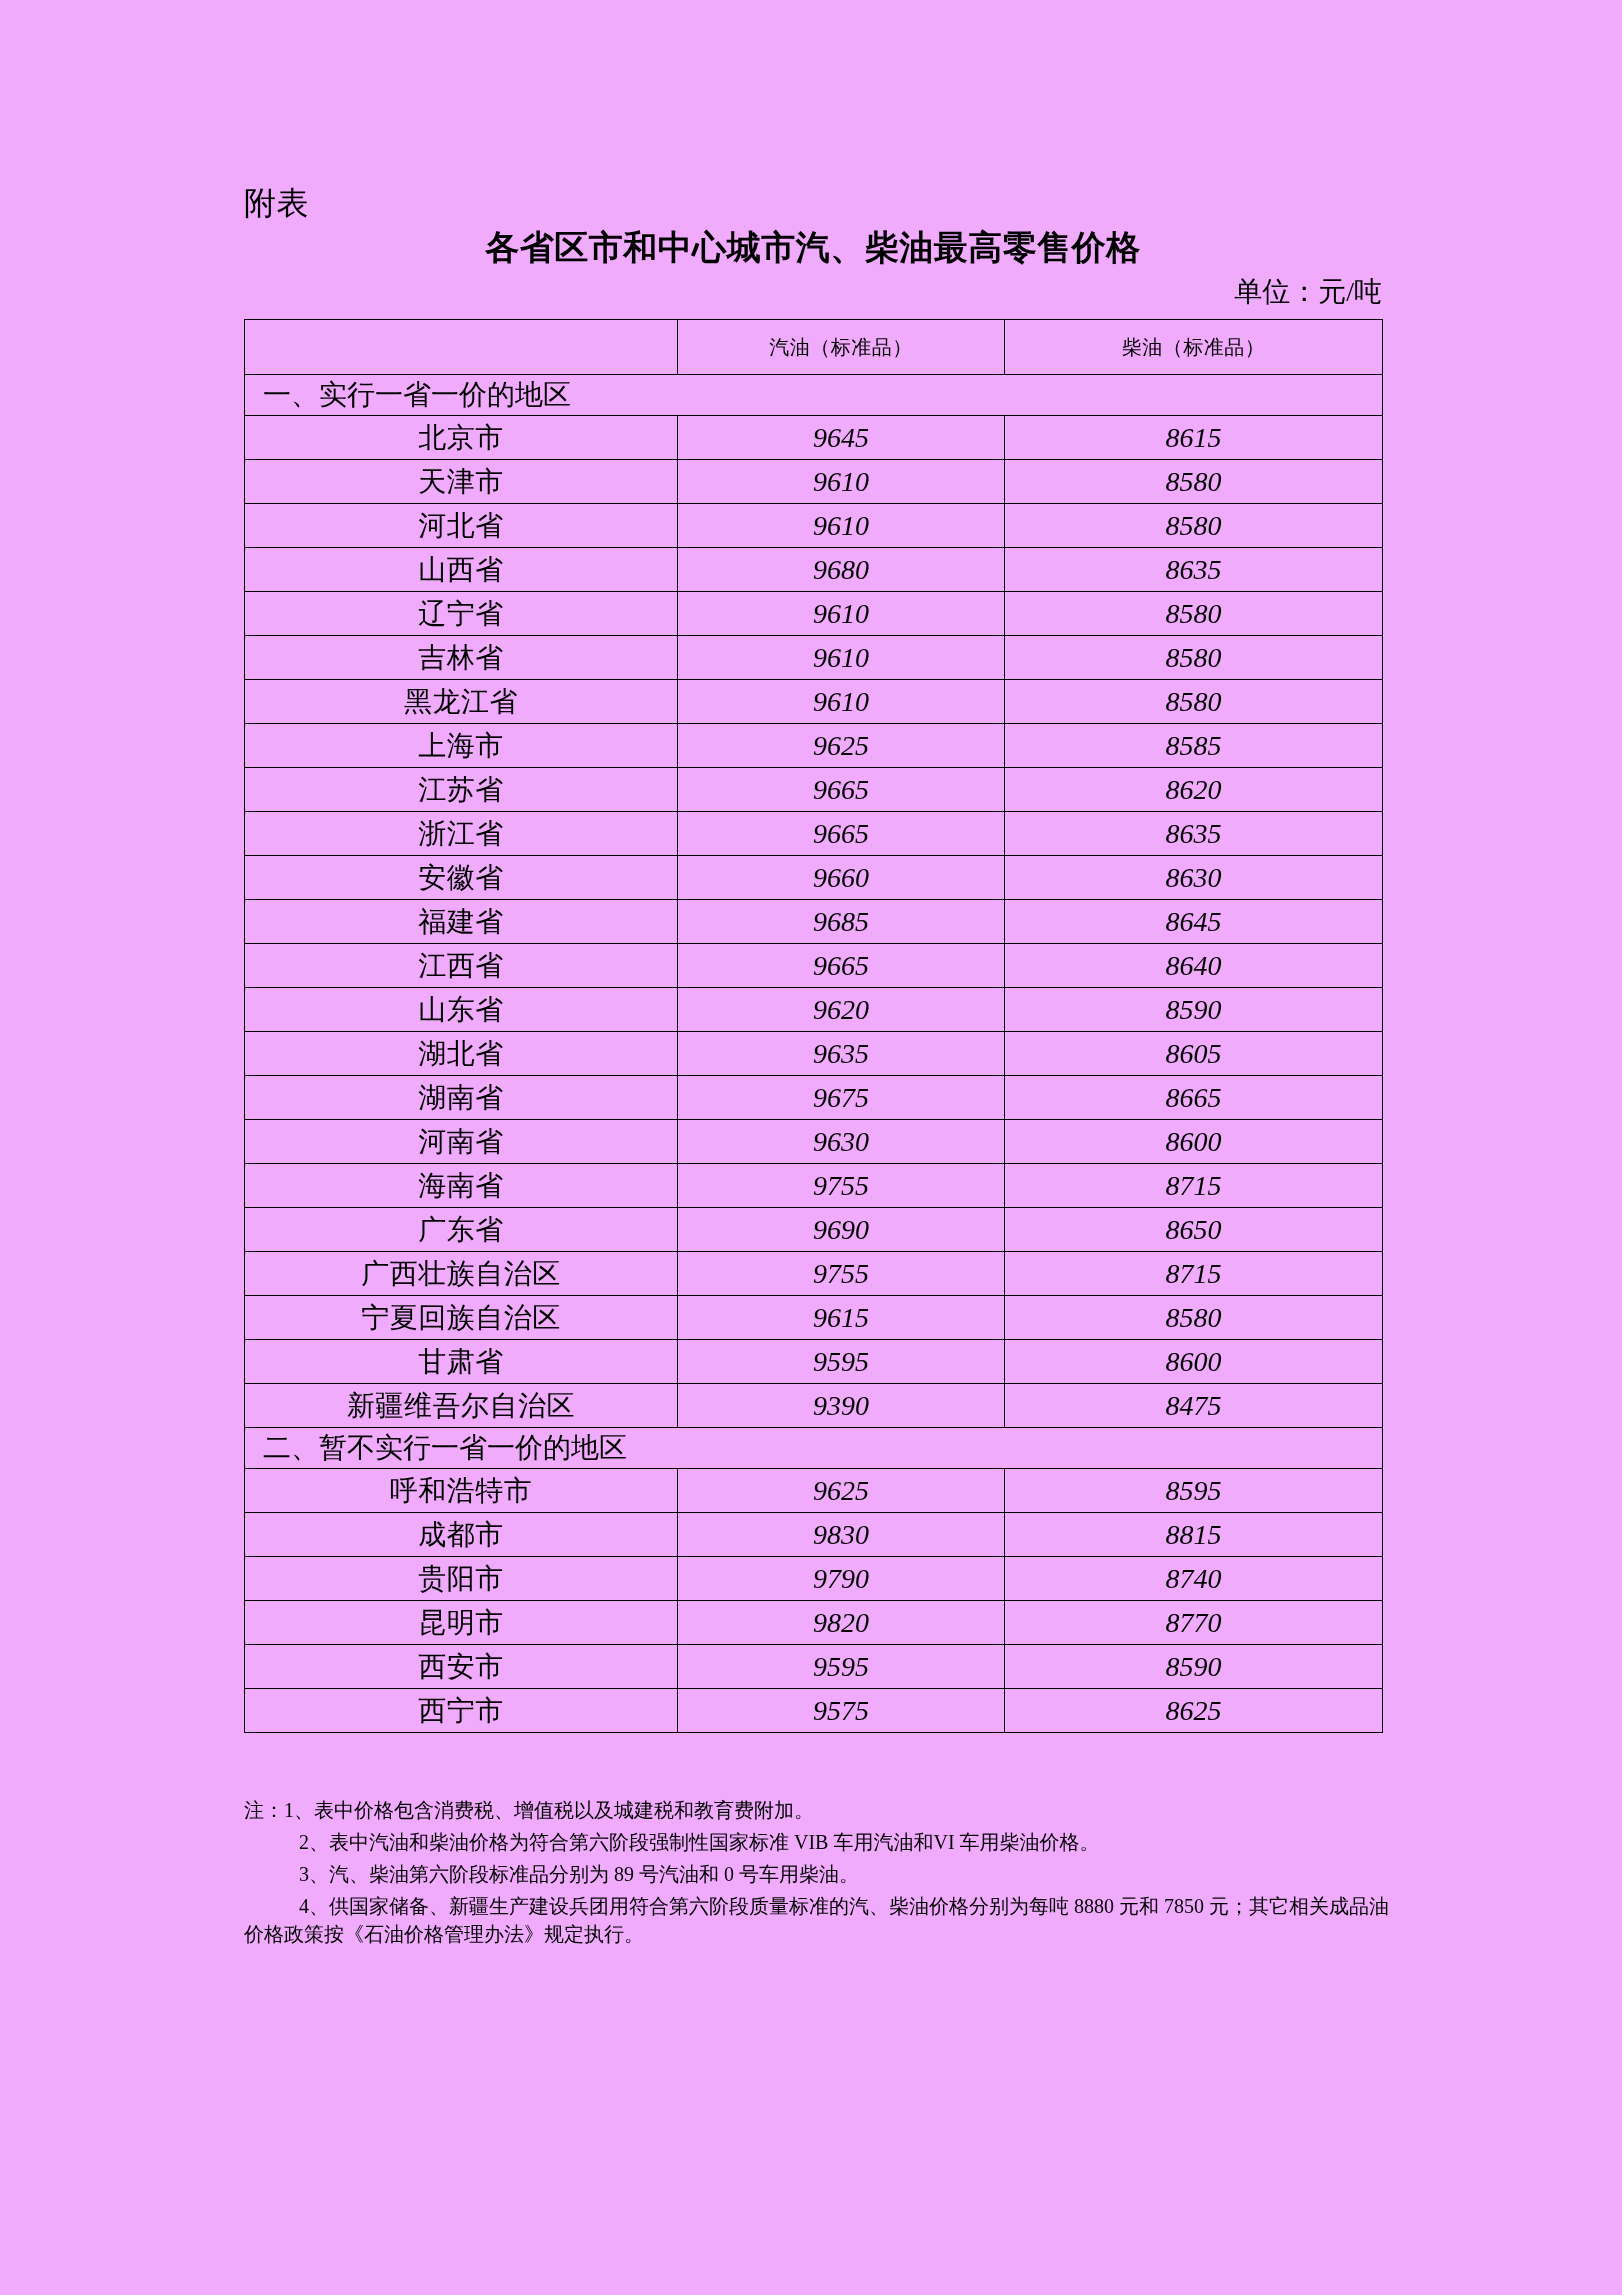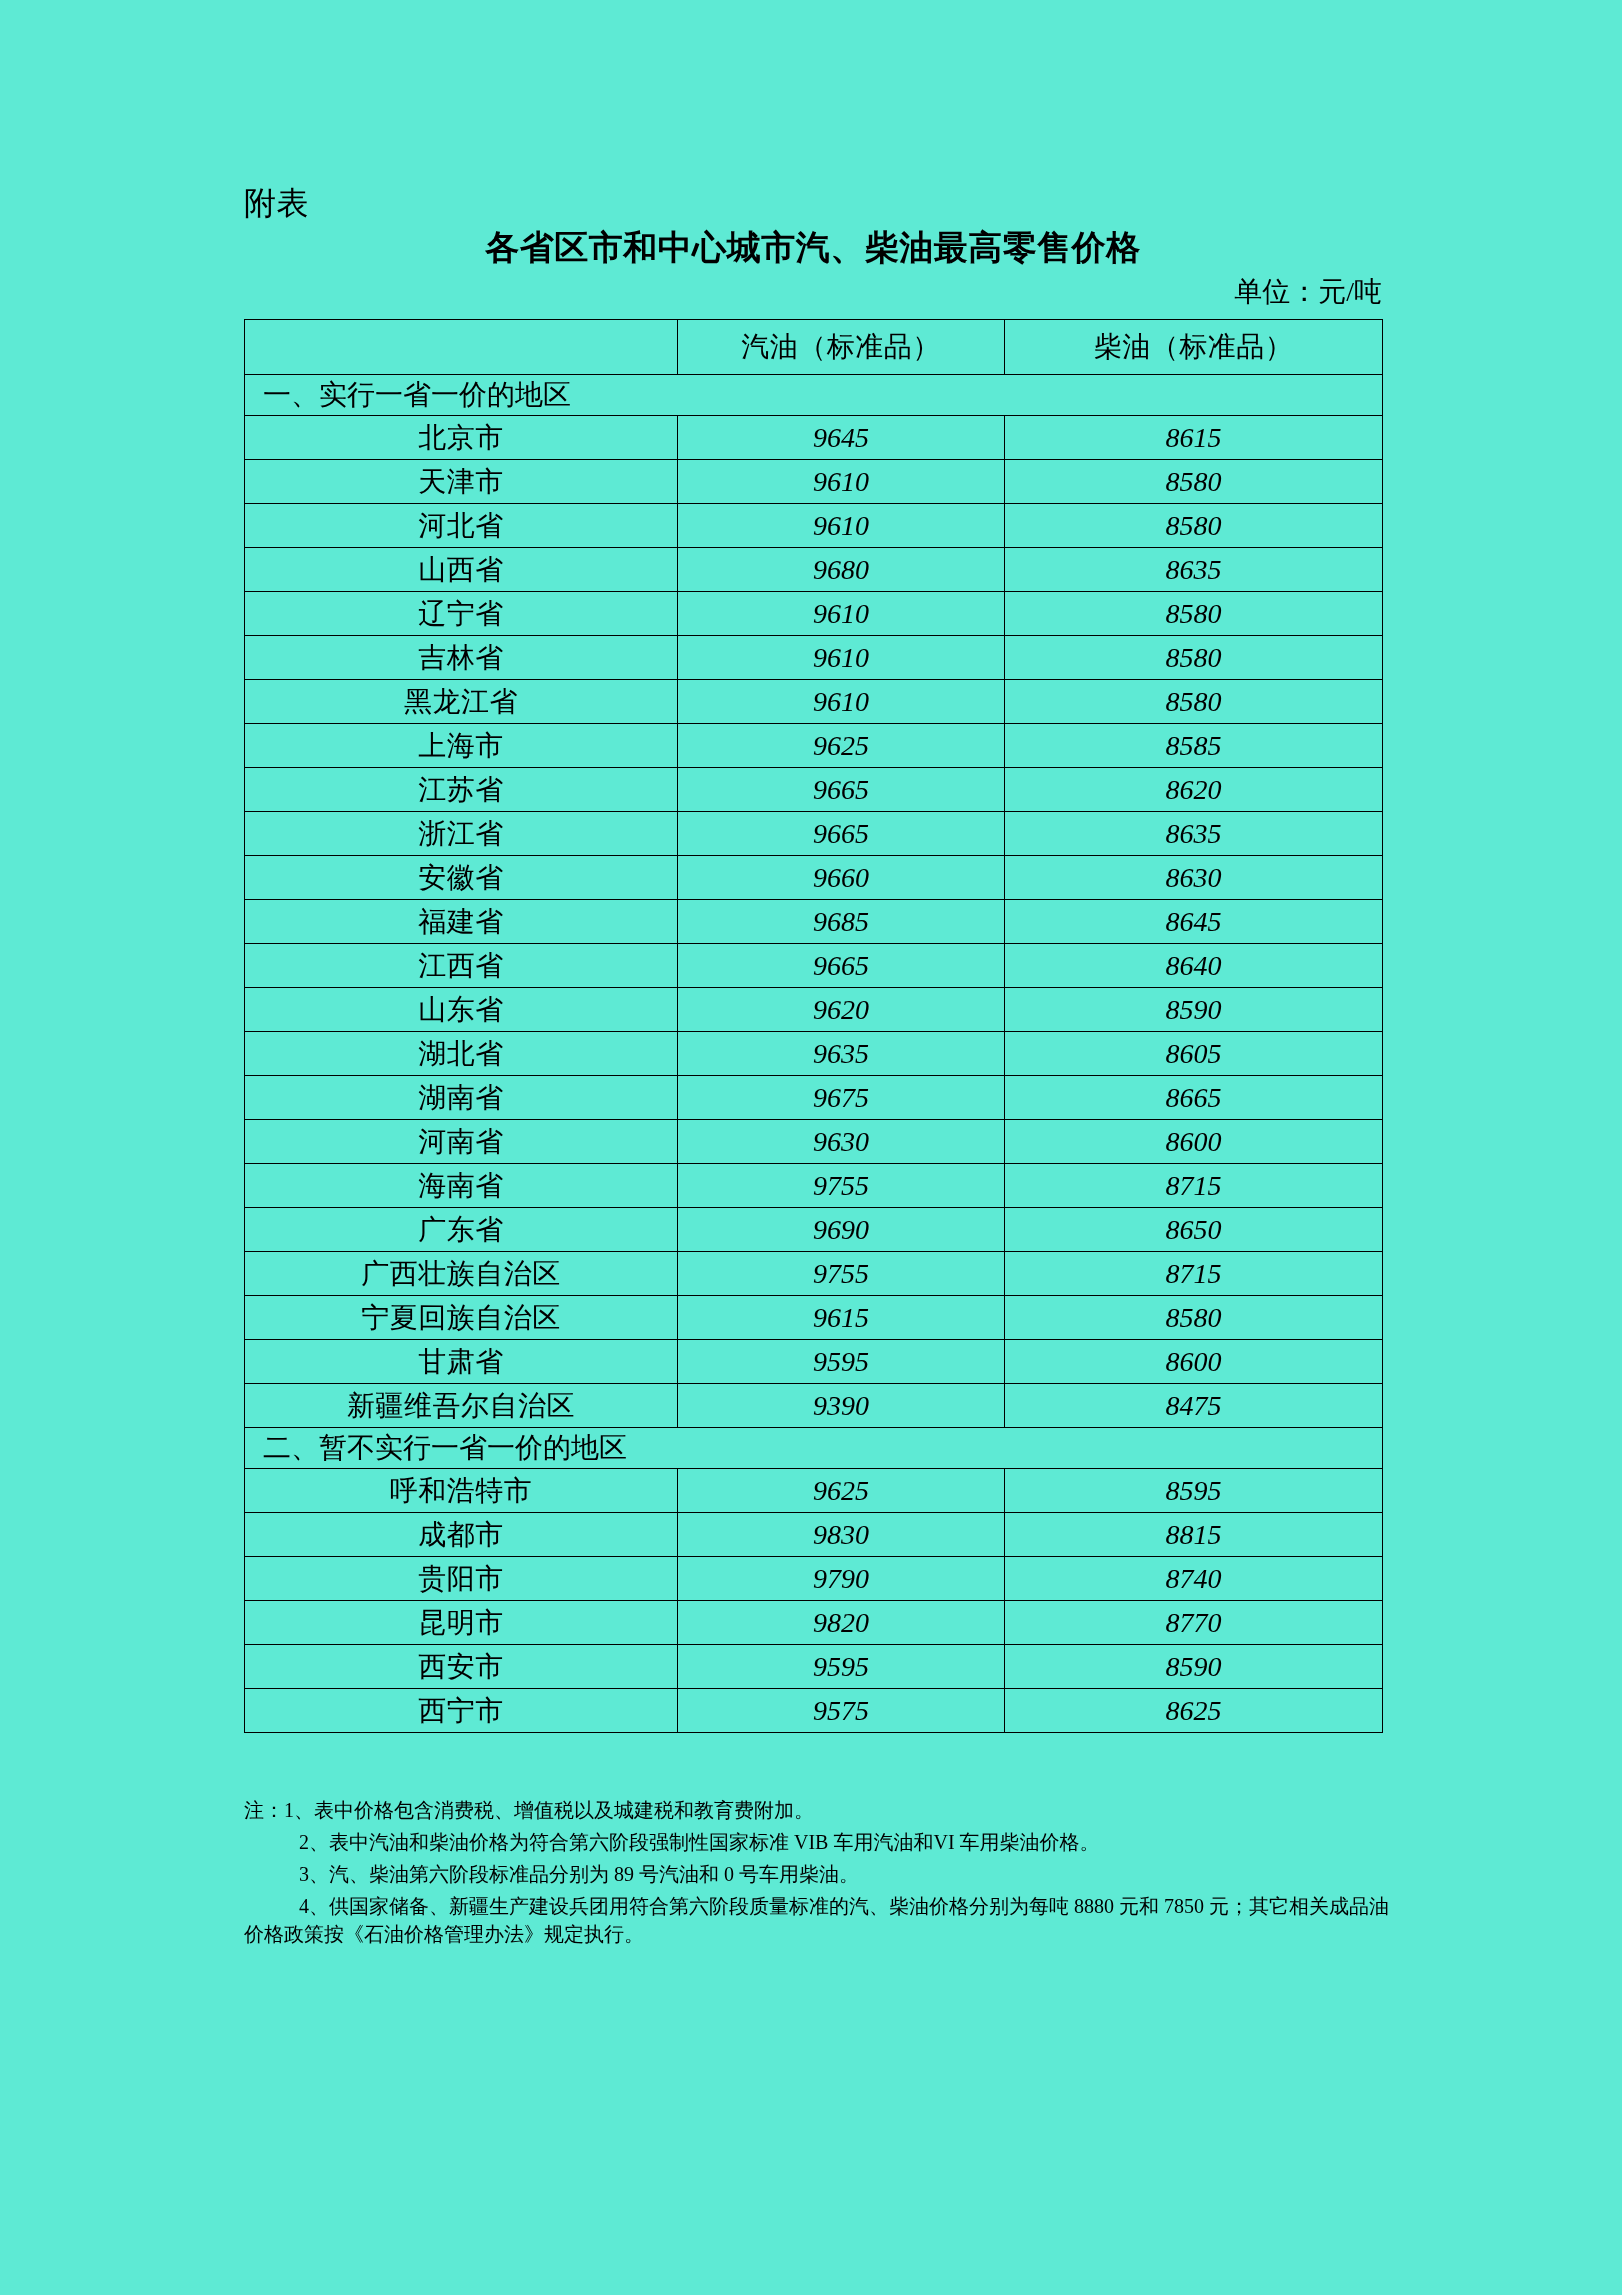--- a/index.html
+++ b/index.html
@@ -14,21 +14,21 @@
     font-family: "Liberation Serif", "DejaVu Serif", serif;
     color: #000000;
     position: relative;
     overflow: hidden;
   }
   .page {
     position: absolute;
     left: 0; top: 0;
     width: 1623px;
     height: 2295px;
-    background: #5eead4;
+    background: #f0abfc;
   }
   
   .attach-label {
     position: absolute;
     left: 244px;
     top: 186px;
     font-size: 32px;
     line-height: 1.1;
     letter-spacing: 0.5px;
     white-space: nowrap;
@@ -76,21 +76,21 @@
     padding: 0;
     margin: 0;
     font-weight: normal;
     vertical-align: middle;
     box-sizing: border-box;
   }
   
   tr.head-row td {
     height: 55px;
     text-align: center;
-    font-size: 28px;
+    font-size: 20px;
     letter-spacing: 0.5px;
     white-space: nowrap;
   }
   tr.head-row td.blank-head { text-align: left; }
 
   
   tr.section-row td {
     height: 41px;
     text-align: left;
     padding-left: 18px;

